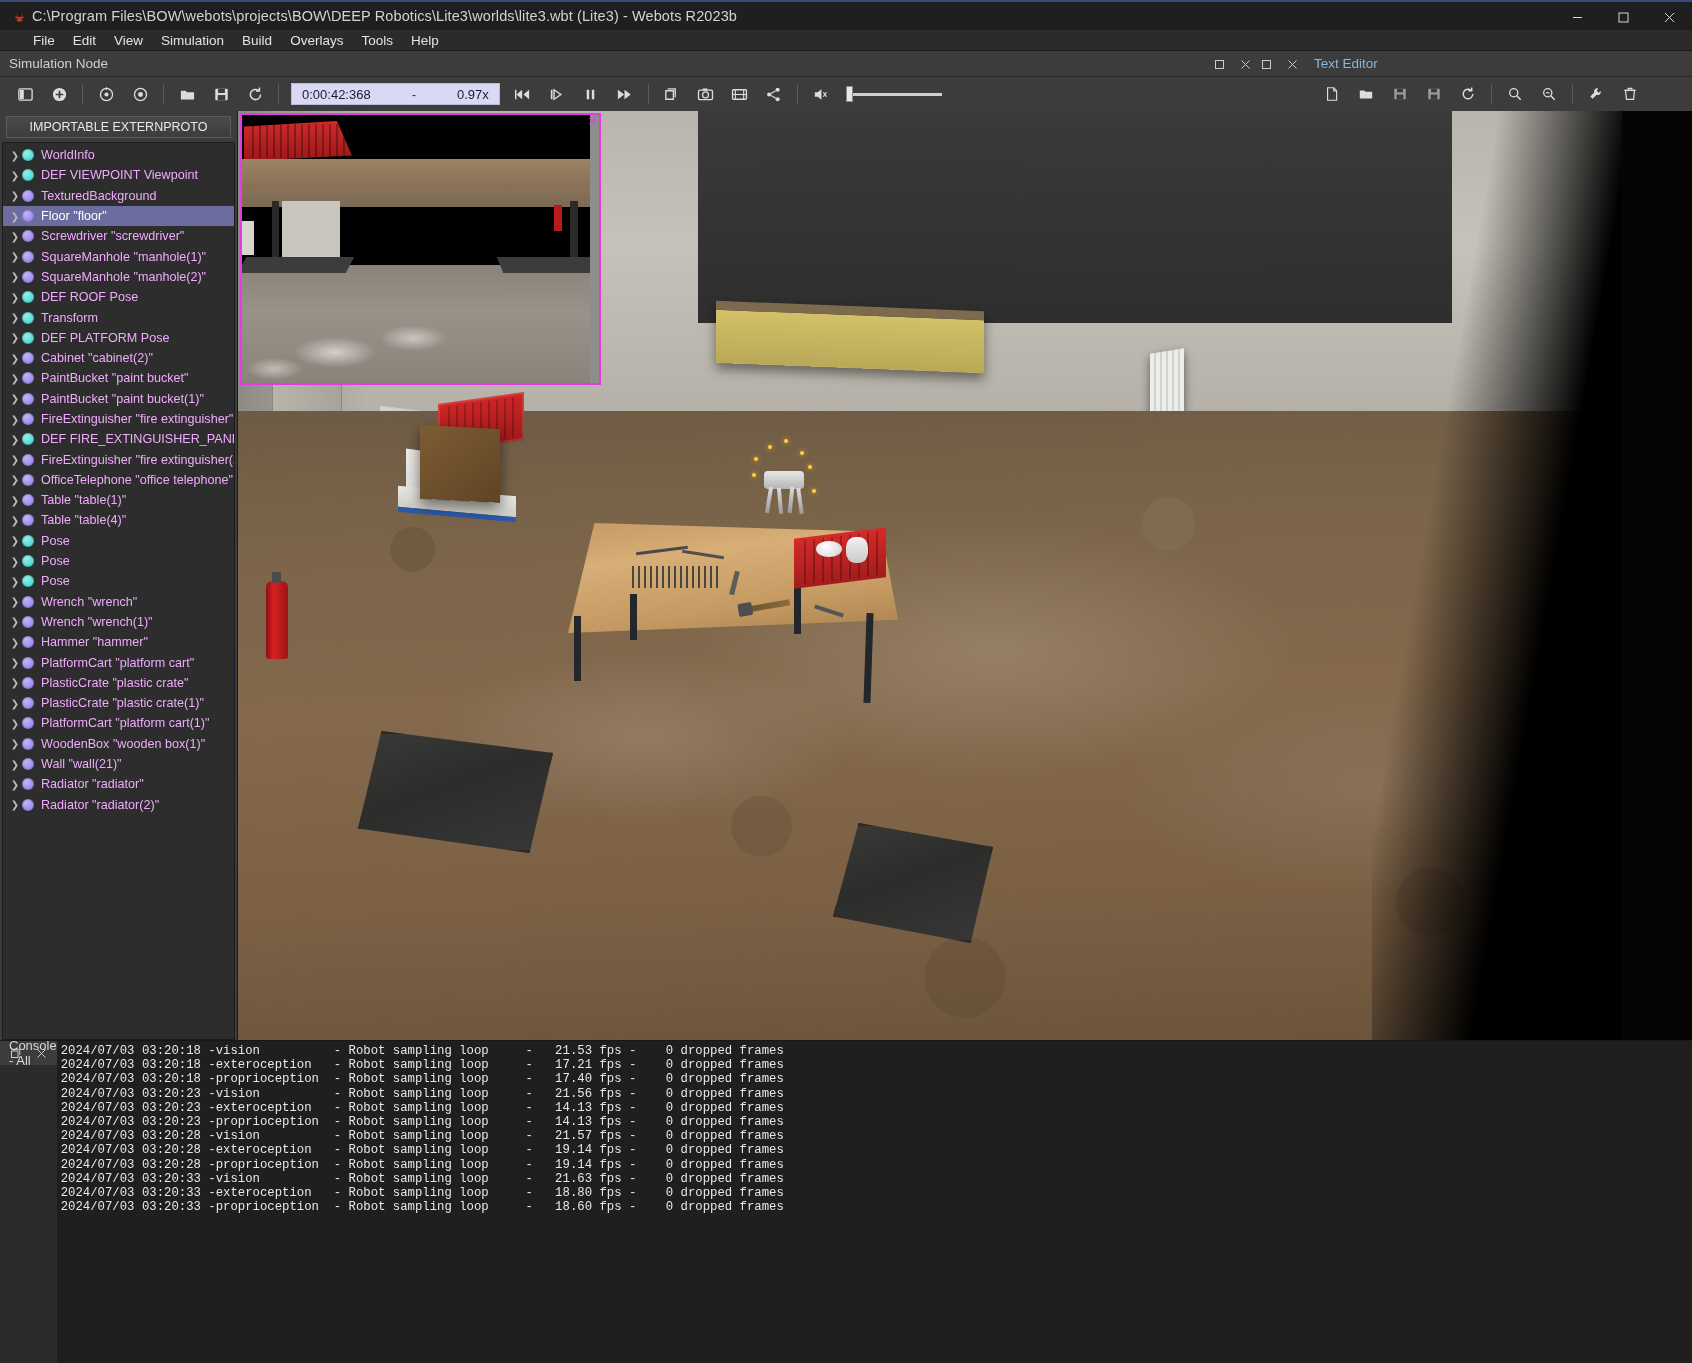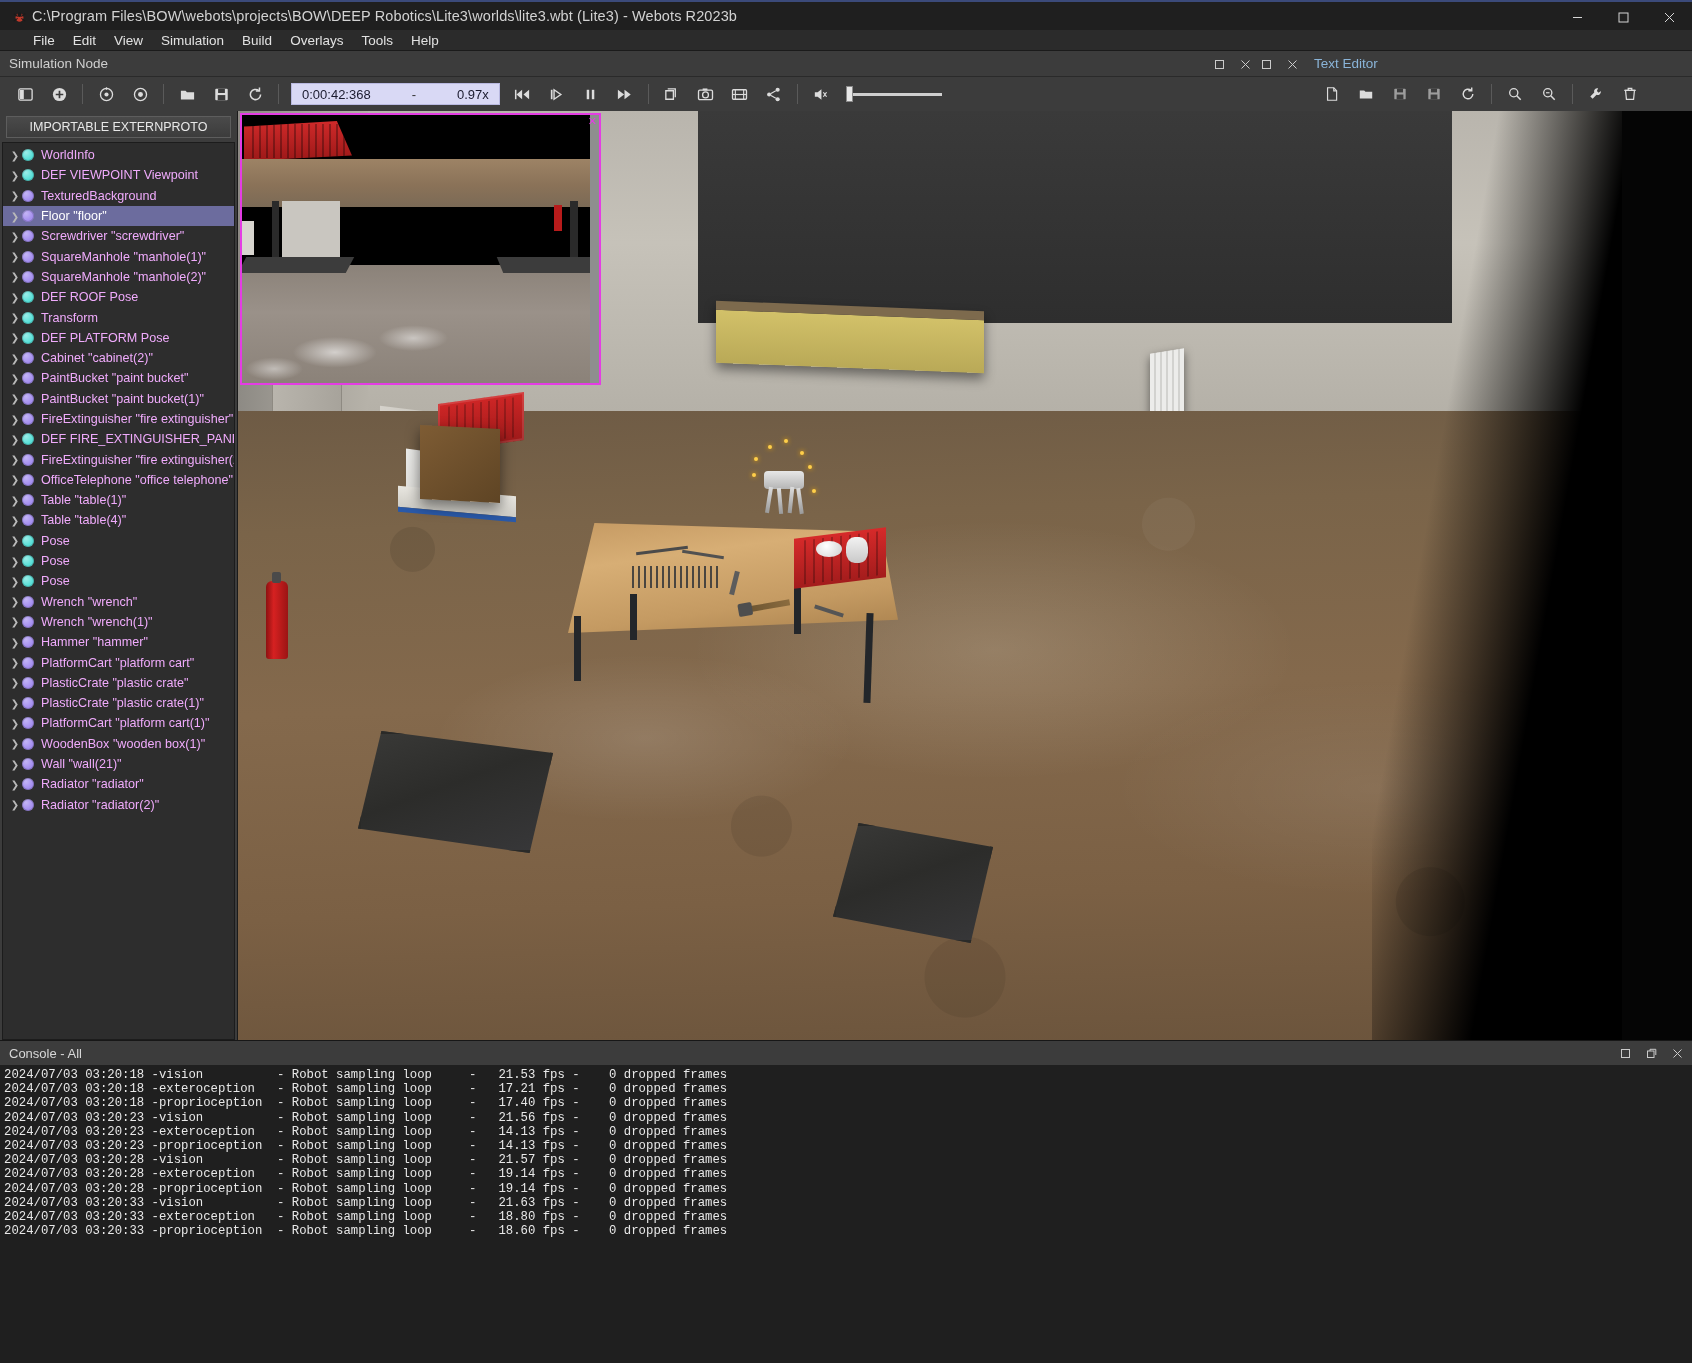--- a/index.html
+++ b/index.html
@@ -414,21 +414,21 @@
       linear-gradient(180deg, #8b8279, #9a9189 40%, #8b8279);
   }
   .cam-shadow-l { position: absolute; left: 0px; top: 142px; width: 108px; height: 16px; background: #3c3c3c; transform: skewX(-28deg); }
   .cam-shadow-r { position: absolute; left: 258px; top: 142px; width: 104px; height: 16px; background: #3c3c3c; transform: skewX(22deg); }
   .cam-side-strip { position: absolute; right: 0; top: 0; width: 9px; bottom: 0; background: #8e8e8e; }
 
   
   .consolepane {
     flex: 0 0 323px;
     background: #2b2b2b;
-    display: flex; flex-direction: column;
+    display: flex; flex-direction: row;
     border-top: 1px solid #171717;
   }
   .console-head {
     height: 24px; flex: 0 0 24px;
     background: #3c3c3c;
     display: flex; align-items: center; position: relative;
     padding-left: 9px;
   }
   .console-head .ct { color: #d8d8d8; font-size: 13px; }
   .console-head .dock-btns { position: absolute; right: 8px; display: flex; gap: 12px; align-items: center; }

